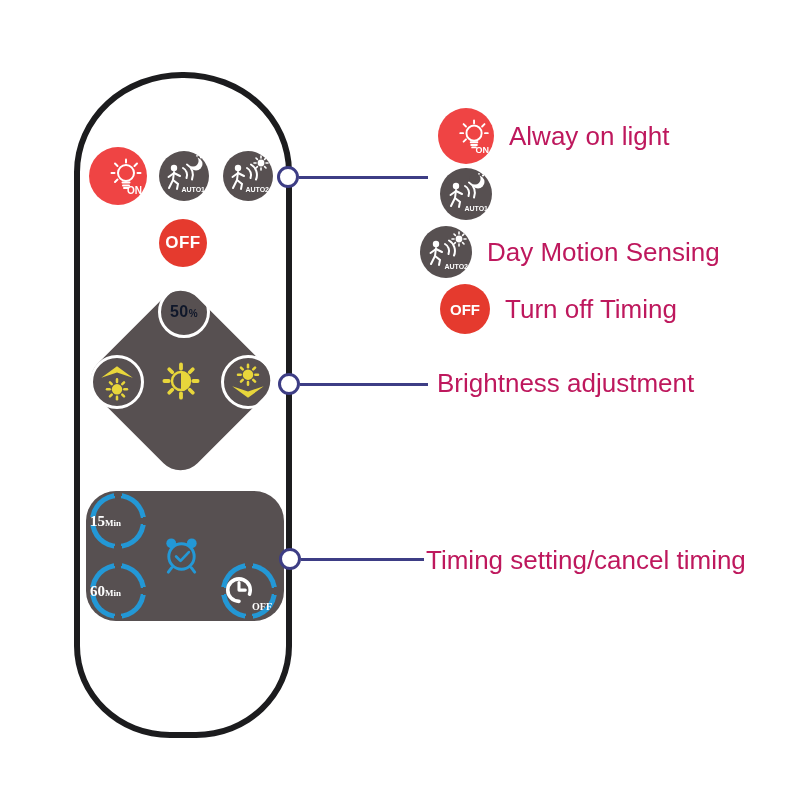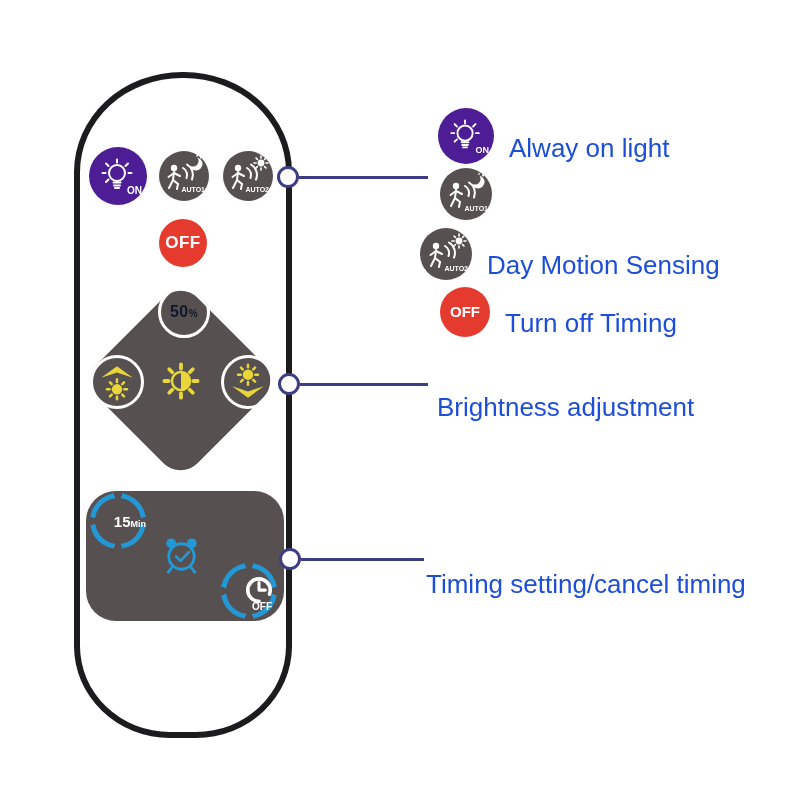--- a/index.html
+++ b/index.html
@@ -8,21 +8,21 @@
 
   
   .remote-body {
     position:absolute; left:74px; top:72px; width:218px; height:666px;
     border:6px solid #1c1c1e; background:#ffffff;
     border-radius:108px 108px 96px 96px / 100px 100px 92px 92px;
     z-index:1;
   }
 
   .circle-btn { position:absolute; border-radius:50%; display:flex; align-items:center; justify-content:center; z-index:3; }
-  .green  { background:#4c1d95; }
+  .green  { background:#ef4444;justify-content:flex-end; }
   .darkg  { background:#575051; }
   .redb   { background:#e53a2e; }
 
   .btn-sub { position:absolute; color:#ffffff; font-weight:700; }
 
   
   .diamond {
     position:absolute; left:110px; top:310px; width:141px; height:141px;
     background:#575051; border-radius:24px; transform:rotate(45deg); z-index:2;
   }
@@ -38,37 +38,37 @@
     position:absolute; left:86px; top:491px; width:198px; height:130px;
     background:#575051; border-radius:30px; z-index:2;
   }
   .seg-ring {
     position:absolute; width:56px; height:56px; border-radius:50%; z-index:3;
     background:conic-gradient(from 8deg,
       #2398d6 0 74deg,  transparent 74deg 90deg,
       #2398d6 90deg 164deg, transparent 164deg 180deg,
       #2398d6 180deg 254deg, transparent 254deg 270deg,
       #2398d6 270deg 344deg, transparent 344deg 360deg);
-    display:flex; align-items:center; justify-content:flex-end;
+    display:flex; align-items:center; justify-content:flex-start;font-family:Liberation Serif, serif;
   }
   .seg-inner {
     position:absolute; inset:5px; border-radius:50%; background:#575051;
     display:flex; align-items:center; justify-content:center;
   }
   .timer-text { position:relative; color:#ffffff; font-weight:600; font-size:15px; z-index:4; }
   .timer-text .unit { font-size:9px; }
 
   
   .conn-line { position:absolute; height:3px; background:#3d3d85; z-index:4; }
   .conn-dot  { position:absolute; width:22px; height:22px; border-radius:50%;
                background:#ffffff; border:3px solid #3d3d85; z-index:5; }
 
   
   .legend-row { position:absolute; display:flex; align-items:center; gap:15px; }
-  .legend-label, .annot { color:#1d4ed8; font-size:26px; white-space:nowrap;margin-top:24px; }
+  .legend-label, .annot { color:#be185d; font-size:26px; white-space:nowrap; }
   .annot { position:absolute; }
 
   svg { display:block; }
 </style>
 </head>
 <body>
 
 <div class="stage">
 
   <div class="remote-body"></div>
@@ -222,20 +222,24 @@
       <circle cx="32.5" cy="9.5" r="5" fill="#2398d6"></circle>
       <g stroke="#2398d6" stroke-width="3" stroke-linecap="round">
         <line x1="12" y1="34.5" x2="8.5" y2="39"></line>
         <line x1="32" y1="34.5" x2="35.5" y2="39"></line>
       </g>
       <circle cx="22" cy="23" r="13" fill="#575051" stroke="#2398d6" stroke-width="3"></circle>
       <path d="M16.5 23 l4.5 4.5 L29.5 18.5" fill="none" stroke="#2398d6" stroke-width="2.8" stroke-linecap="round" stroke-linejoin="round"></path>
     </svg>
   </div>
 
+  <div class="seg-ring" style="left:90px; top:563px;">
+    <div class="seg-inner"></div>
+    <span class="timer-text"><span>60</span><span class="unit">Min</span></span>
+  </div>
 
   <div class="seg-ring" style="left:221px; top:563px;">
     <div class="seg-inner"></div>
     <span style="position:relative; z-index:4;">
       <svg width="36" height="36" viewBox="0 0 40 40">
         <circle cx="20" cy="19" r="12.5" fill="none" stroke="#ffffff" stroke-width="4" stroke-dasharray="63 15.5" transform="rotate(90 20 19)" stroke-linecap="round"></circle>
         <path d="M20 19 V10.5 M20 19 H27" stroke="#ffffff" stroke-width="3.4" fill="none" stroke-linecap="round"></path>
       </svg>
     </span>
     <span class="btn-sub" style="right:5px; bottom:7px; font-size:10px; z-index:5;">OFF</span>

